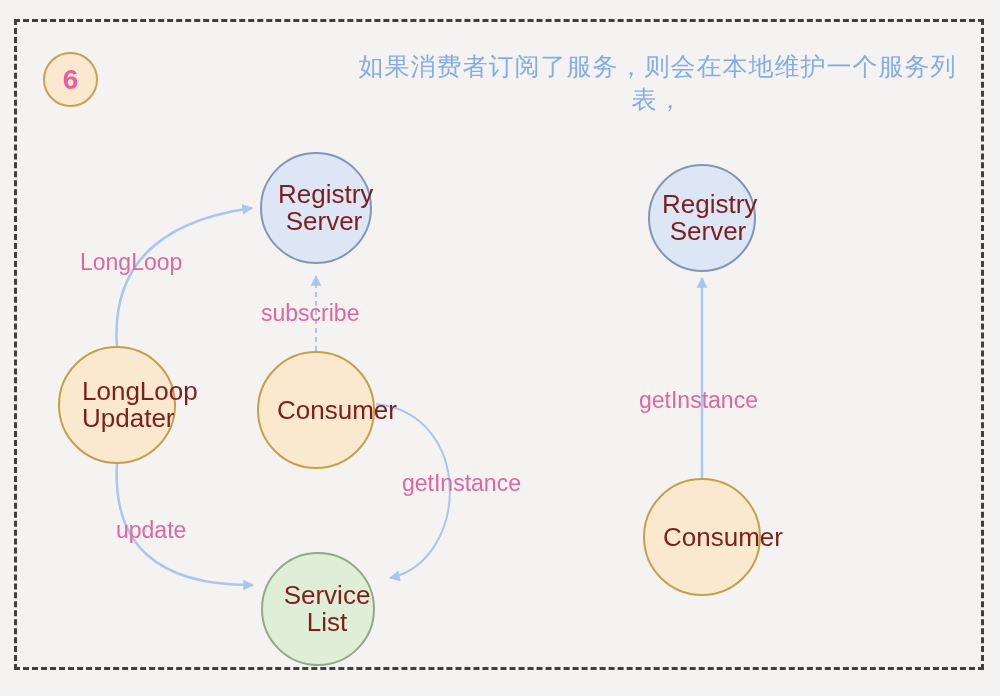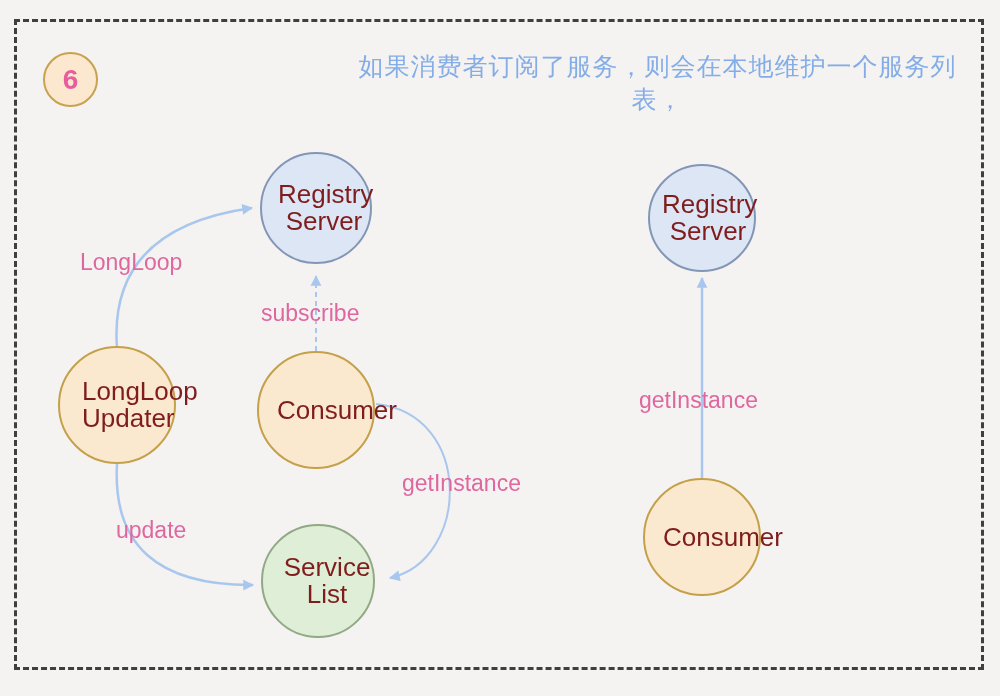--- a/index.html
+++ b/index.html
@@ -54,21 +54,21 @@
   }
   .node .lbl { width: 92px; }
   .node.wide .lbl { width: 96px; }
   .node-blue   { background: #dce6f5; border: 2px solid #8496b6; }
   .node-orange { background: #fbe9cf; border: 2px solid #c5a04a; }
   .node-green  { background: #dfeed6; border: 2px solid #92a986; }
 
   .n-registry-left  { left: 260px; top: 152px; width: 112px; height: 112px; }
   .n-updater        { left:  58px; top: 346px; width: 118px; height: 118px; }
   .n-consumer-left  { left: 257px; top: 351px; width: 118px; height: 118px; }
-  .n-service-list   { left: 261px; top: 524px; width: 114px; height: 114px; }
+  .n-service-list   { left: 261px; top: 552px; width: 114px; height: 114px; }
   .n-registry-right { left: 648px; top: 164px; width: 108px; height: 108px; }
   .n-consumer-right { left: 643px; top: 478px; width: 118px; height: 118px; }
 
   .edge-label {
     position: absolute;
     color: #df67a0;
     font-size: 23px;
     white-space: nowrap;
   }
   .l-longloop       { left:  80px; top: 249px; }

